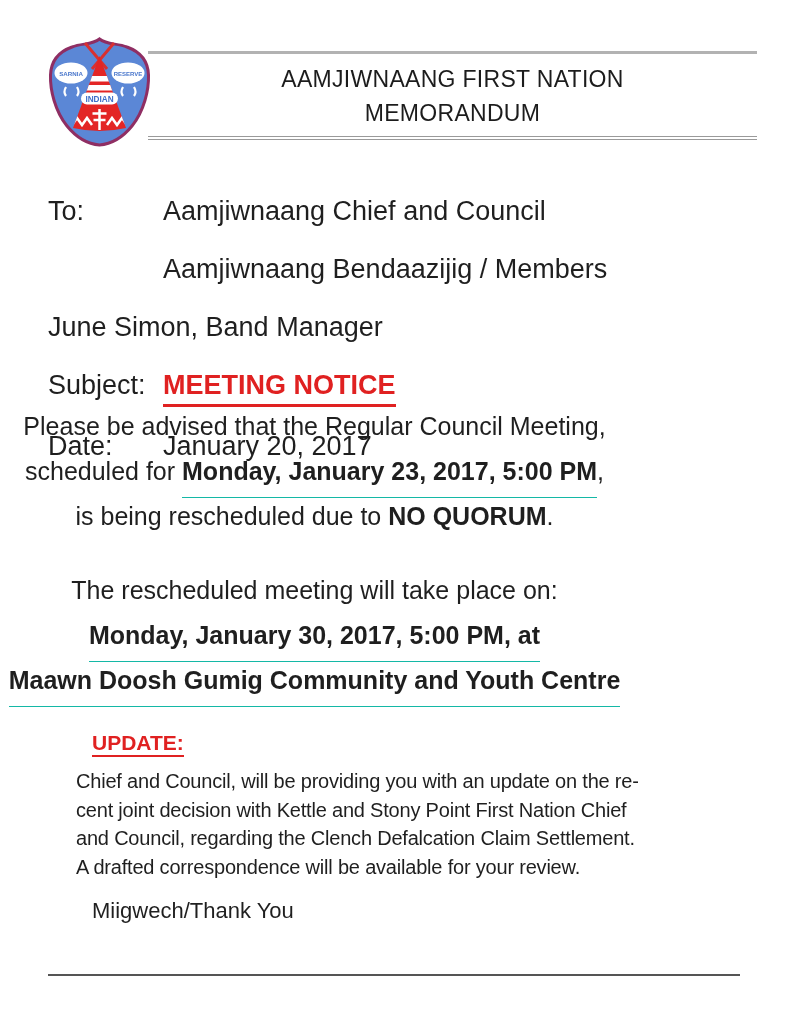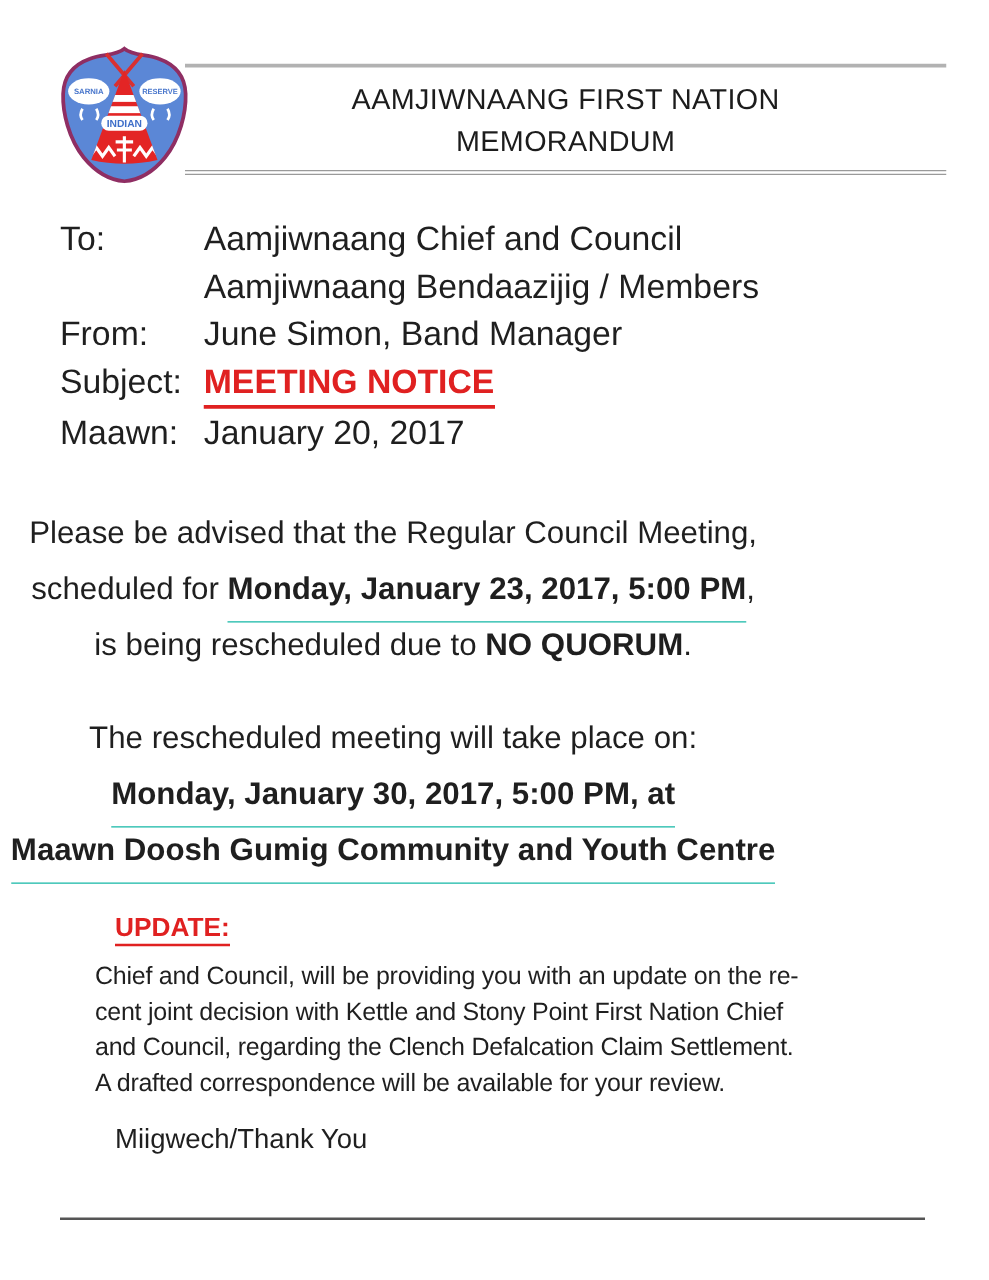--- a/index.html
+++ b/index.html
@@ -7,21 +7,21 @@
     position:relative;width:791px;height:1024px;background:#ffffff;
     font-family:"Liberation Sans",sans-serif;color:#1f1f1f;overflow:hidden;
   }
   .logo{position:absolute;left:46px;top:36px;width:107px;height:112px;}
   .rule-top{position:absolute;left:148px;top:51px;width:609px;height:3px;background:#b2b2b2;}
   .header-title{position:absolute;left:148px;top:62px;width:609px;text-align:center;
     font-size:23px;line-height:34px;color:#1c1c1c;letter-spacing:.3px;}
   .rule-double{position:absolute;left:148px;top:136px;width:609px;height:2px;
     border-top:1px solid #9a9a9a;border-bottom:1px solid #9a9a9a;}
   .meta{position:absolute;left:48px;top:172px;font-size:27px;line-height:38px;}
-  .mrow{display:flex;}
+  .mrow{display:flex;margin-top:20px;}
   .mlabel{width:115px;flex:0 0 115px;}
   .mval{white-space:nowrap;}
   .subject{color:#e02121;font-weight:bold;border-bottom:3px solid #e02121;padding-bottom:0px;}
   .centered{position:absolute;left:0;width:629px;text-align:center;font-size:25px;}
   .block1{top:404px;line-height:45px;}
   .block2{top:568px;line-height:45px;}
   .b{font-weight:bold;}
   .bu{font-weight:bold;border-bottom:1px solid #14b8a6;padding-bottom:12px;}
   .update-heading{position:absolute;left:92px;top:731px;font-size:21px;}
   .ru{color:#e02121;font-weight:bold;border-bottom:2px solid #e02121;padding-bottom:1px;}
@@ -70,29 +70,28 @@
   <div class="meta">
     <div class="mrow">
       <span class="mlabel">To:</span>
       <span class="mval">Aamjiwnaang Chief and Council</span>
     </div>
     <div class="mrow">
       <span class="mlabel"></span>
       <span class="mval">Aamjiwnaang Bendaazijig / Members</span>
     </div>
     <div class="mrow">
-      <span class="mlabel">From:</span>
       <span class="mval">June Simon, Band Manager</span>
     </div>
     <div class="mrow">
       <span class="mlabel">Subject:</span>
       <span class="mval subject">MEETING NOTICE</span>
     </div>
     <div class="mrow">
-      <span class="mlabel">Maawn:</span>
+      <span class="mlabel">Date:</span>
       <span class="mval">January 20, 2017</span>
     </div>
   </div>
 
   <div class="centered block1">
     <div>Please be advised that the Regular Council Meeting,</div>
     <div><span>scheduled for </span><span class="bu">Monday, January 23, 2017, 5:00 PM</span><span>,</span></div>
     <div><span>is being rescheduled due to </span><span class="b">NO QUORUM</span><span>.</span></div>
   </div>
 

